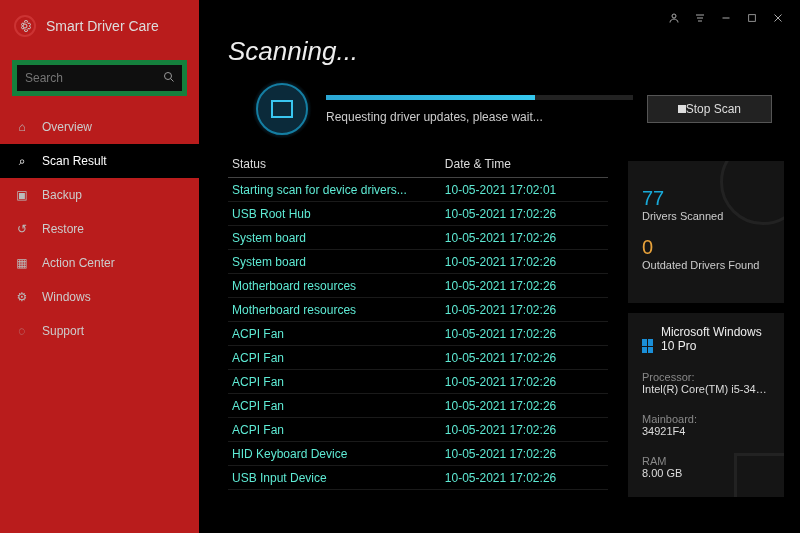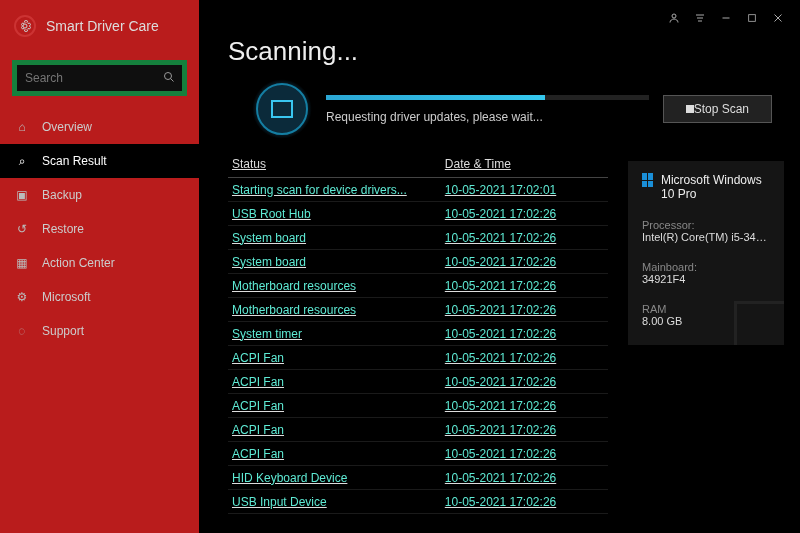--- a/index.html
+++ b/index.html
@@ -13,49 +13,49 @@
   .search input { width:100%; background:transparent; border:none; outline:none; color:#aaa; padding:6px 26px 6px 8px; font-size:12px; }
   .search-icon { position:absolute; right:7px; top:6px; color:#888; }
   .nav { display:flex; flex-direction:column; }
   .nav-item { display:flex; align-items:center; gap:12px; padding:10px 14px; cursor:pointer; color:#ccc; }
   .nav-item.active { background:#000; color:#fff; }
   .nav-item .icon { width:16px; text-align:center; color:#bbb; }
   .nav-item.active .icon { color:#fff; }
   .main { flex:1; background:#000; display:flex; flex-direction:column; position:relative; }
   .titlebar { display:flex; justify-content:flex-end; gap:6px; padding:8px 12px; }
   .title-btn { width:20px; height:20px; display:flex; align-items:center; justify-content:center; color:#aaa; cursor:pointer; }
-  .header { padding:0 28px 6px; }
+  .header { padding:0 28px 6px;font-style:italic; }
   .header h1 { font-size:26px; font-weight:400; color:#eee; }
   .scan-row { display:flex; align-items:center; gap:14px; padding:6px 28px 12px;margin-left:24px; }
   .scan-badge { width:60px; height:60px; border-radius:50%; display:flex; align-items:center; justify-content:center; background:radial-gradient(circle,#0b2a3a 55%,#000 70%); position:relative; }
   .scan-badge::before{content:"";position:absolute;inset:4px;border-radius:50%;border:2px solid #1aa7d6;opacity:.7;}
   .scan-badge .inner { width:22px; height:18px; border:2px solid #39c6f0; }
   .scan-status { flex:1; }
   .progress { height:5px; background:#222; margin-bottom:10px; }
   .progress-bar { height:100%; width:68%; background:linear-gradient(90deg,#2ba7d4,#35c8ee); }
   .scan-msg { color:#ccc; font-size:12px; }
-  .stop-btn { background:#222; border:1px solid #555; color:#ddd; padding:6px 22px; font-size:12px; cursor:pointer; display:flex; align-items:center; gap:0;}
+  .stop-btn { background:#222; border:1px solid #555; color:#ddd; padding:6px 30px; font-size:12px; cursor:pointer; display:flex; align-items:center; gap:0;}
   .stop-btn .sq { width:8px; height:8px; background:#ddd; }
   .content { display:flex; flex:1; overflow:hidden; padding:0 0 0 28px; }
-  .table-wrap { flex:1; overflow-y:auto; padding-right:10px;text-decoration:underline; }
+  .table-wrap { flex:1; overflow-y:auto; padding-right:10px; }
   .table-wrap::-webkit-scrollbar{width:6px;} .table-wrap::-webkit-scrollbar-thumb{background:#333;}
   table { width:100%; border-collapse:collapse; }
   th { text-align:left; font-weight:400; color:#ddd; padding:6px 4px; border-bottom:1px solid #444; font-size:12px;}
   td { padding:4.5px 4px; color:#5eead4; border-bottom:1px solid #1a1a1a; font-size:12px; white-space:nowrap; overflow:hidden; text-overflow:ellipsis;}
   td:first-child { width:56%; }
   .side-panel { width:182px; padding:10px 16px 10px 10px; display:flex; flex-direction:column; gap:10px; }
   .stats { background:#151515; padding:26px 14px 18px; position:relative; overflow:hidden;}
   .stats::before{content:"";position:absolute;right:-22px;top:-22px;width:80px;height:80px;border:3px solid #222;border-radius:50%;}
   .stat-num { font-size:20px; }
   .stat-num.blue { color:#18a9d8; }
   .stat-num.orange { color:#e8a23b; }
   .stat-label { font-size:11px; color:#ccc; margin-bottom:14px;}
   .sysinfo { background:#151515; padding:12px 14px 18px; font-size:11px; color:#bbb; position:relative; overflow:hidden;}
   .sysinfo::after{content:"";position:absolute;right:-6px;bottom:-6px;width:50px;height:44px;border:3px solid #222;}
-  .sysinfo .os { display:flex; gap:8px; align-items:flex-start; color:#eee; margin-bottom:8px; font-size:12px;}
+  .sysinfo .os { display:flex; gap:8px; align-items:flex-end; color:#eee; margin-bottom:8px; font-size:12px;}
   .win-icon{display:grid;grid-template-columns:1fr 1fr;grid-template-rows:1fr 1fr;gap:1px;width:14px;height:14px;}
   .win-icon span{background:#1a8fd8;}
   .info-label{color:#888;margin-top:18px;}
   .info-value{color:#ddd;white-space:nowrap;overflow:hidden;text-overflow:ellipsis;}
 </style>
 </head>
 <body>
 
 <div class="app">
   <aside class="sidebar">
@@ -92,21 +92,21 @@
         <div class="nav-item">
           <span class="icon">↺</span>
           <span>Restore</span>
         </div>
         <div class="nav-item">
           <span class="icon">▦</span>
           <span>Action Center</span>
         </div>
         <div class="nav-item">
           <span class="icon">⚙</span>
-          <span>Microsoft</span>
+          <span>Windows</span>
         </div>
         <div class="nav-item">
           <span class="icon">◌</span>
           <span>Support</span>
         </div>
       </nav>
   </aside>
 
   <main class="main">
     <div class="titlebar">
@@ -189,24 +189,20 @@
               </tr>
               <tr>
                 <td>Motherboard resources</td>
                 <td>10-05-2021 17:02:26</td>
               </tr>
               <tr>
                 <td>Motherboard resources</td>
                 <td>10-05-2021 17:02:26</td>
               </tr>
               <tr>
-                <td>System timer</td>
-                <td>10-05-2021 17:02:26</td>
-              </tr>
-              <tr>
                 <td>ACPI Fan</td>
                 <td>10-05-2021 17:02:26</td>
               </tr>
               <tr>
                 <td>ACPI Fan</td>
                 <td>10-05-2021 17:02:26</td>
               </tr>
               <tr>
                 <td>ACPI Fan</td>
                 <td>10-05-2021 17:02:26</td>
@@ -224,20 +220,26 @@
                 <td>10-05-2021 17:02:26</td>
               </tr>
               <tr>
                 <td>USB Input Device</td>
                 <td>10-05-2021 17:02:26</td>
               </tr>
             </tbody>
         </table>
       </div>
       <div class="side-panel">
+        <div class="stats">
+          <div class="stat-num blue">77</div>
+          <div class="stat-label">Drivers Scanned</div>
+          <div class="stat-num orange">0</div>
+          <div class="stat-label">Outdated Drivers Found</div>
+        </div>
         <div class="sysinfo">
           <div class="os">
             <span class="win-icon">
                 <span></span>
                 <span></span>
                 <span></span>
                 <span></span>
               </span>
             <span>Microsoft Windows 10 Pro</span>
           </div>

